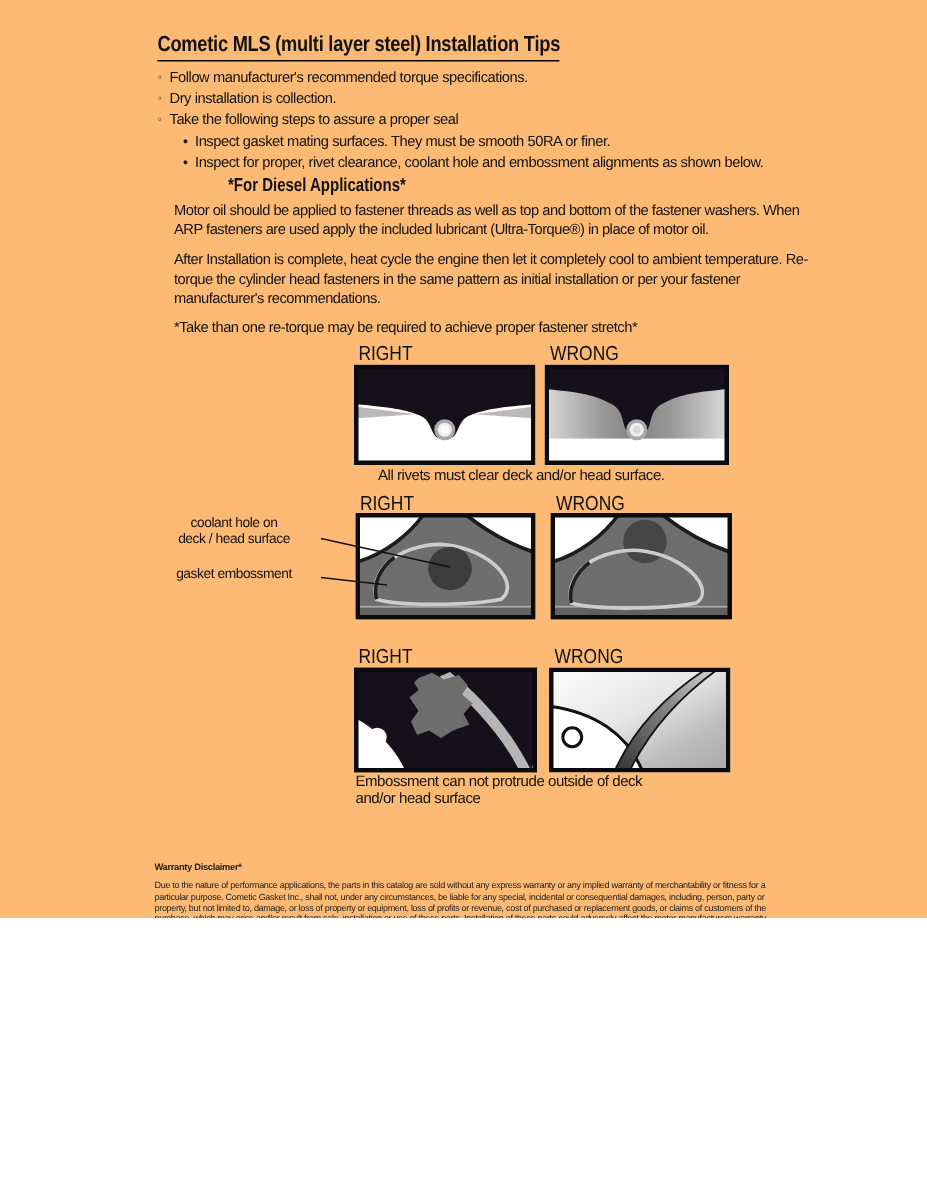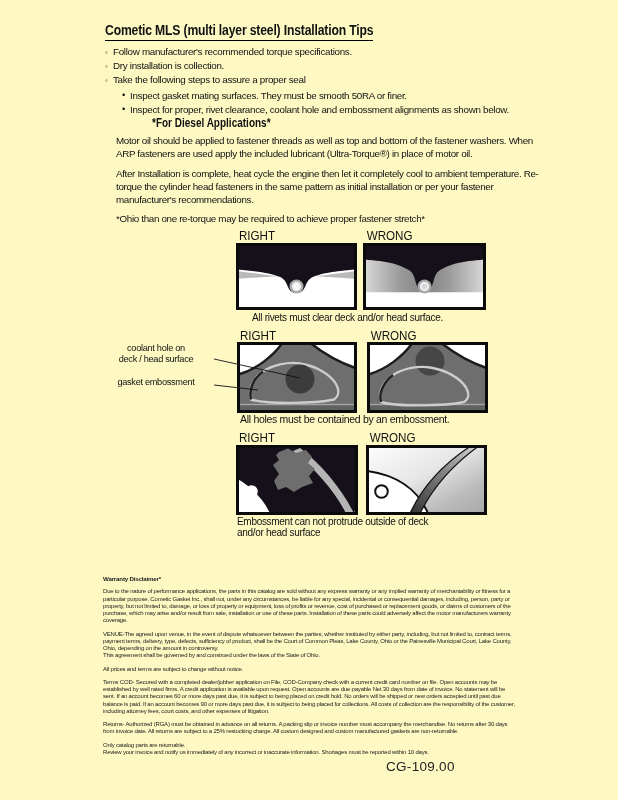--- a/index.html
+++ b/index.html
@@ -1,17 +1,17 @@
 <!DOCTYPE html>
 <html><head>
 <meta charset="utf-8">
 <style>
   html,body{margin:0;padding:0;background:#ffffff;}
   .page{
-    position:relative;width:618px;height:800px;background:#fef9c3;overflow:hidden;
+    position:relative;width:618px;height:612px;background:#fdba74;overflow:hidden;
     font-family:"Liberation Sans","DejaVu Sans",sans-serif;color:#111;
   }
   .abs{position:absolute;}
   
   .doc-title{
     left:105px;top:22px;font-size:14.5px;font-weight:bold;white-space:nowrap;
   }
   .doc-title .t-inner{
     display:inline-block;border-bottom:1.6px solid #000;padding-bottom:2px;
     transform:scaleX(0.84);transform-origin:left center;letter-spacing:-0.2px;
@@ -58,21 +58,21 @@
     <div class="bullet"><span class="mk">◦</span><span>Take the following steps to assure a proper seal</span></div>
     <div class="bullet sub"><span class="mk">•</span><span>Inspect gasket mating surfaces.  They must be smooth 50RA or finer.</span></div>
     <div class="bullet sub"><span class="mk">•</span><span>Inspect for proper, rivet clearance, coolant hole and embossment alignments as shown below.</span></div>
   </div>
 
   <div class="abs diesel-head">
     <span class="t-inner">*For Diesel Applications*</span>
   </div>
   <div class="abs para p1">Motor oil should be applied to fastener threads as well as top and bottom of the fastener washers. When ARP fasteners are used apply the included lubricant (Ultra-Torque®) in place of motor oil.</div>
   <div class="abs para p2">After Installation is complete, heat cycle the engine then let it completely cool to ambient temperature. Re-torque the cylinder head fasteners in the same pattern as initial installation or per your fastener manufacturer's recommendations.</div>
-  <div class="abs para p3">*Ohio than one re-torque may be required to achieve proper fastener stretch*</div>
+  <div class="abs para p3">*Take than one re-torque may be required to achieve proper fastener stretch*</div>
 
   <div class="abs fig-label" style="left:236px;top:228px;width:121px;"><span class="t-inner">RIGHT</span></div>
   <div class="abs fig-label" style="left:363px;top:228px;width:123px;"><span class="t-inner">WRONG</span></div>
 
   <svg class="abs" style="left:236px;top:243px;" width="121" height="67" viewBox="0 0 121 67">
     <rect x="0" y="0" width="121" height="67" fill="#ffffff"></rect>
     <path d="M1.5,1.5 H119.5 V26.5 C97,28.5 87,30 77.5,33.8 C67,38 71.5,50 60.5,50 C49.5,50 54,38 43.5,33.8 C34,30 24,28.5 1.5,26.5 Z" fill="#151019"></path>
     <path d="M2,28.2 L41,33.2 L2,35.8 Z" fill="#b9b9b9"></path>
     <path d="M119,28.2 L80,33.2 L119,35.8 Z" fill="#b9b9b9"></path>
     <g>
@@ -142,21 +142,20 @@
     <div>coolant hole on</div>
     <div>deck / head surface</div>
   </div>
   <div class="abs ann" style="left:100px;top:377px;">gasket embossment</div>
 
   <svg class="abs" style="left:100px;top:340px;z-index:3;pointer-events:none;" width="240" height="60" viewBox="0 0 240 60">
     <line x1="114" y1="19" x2="200" y2="38" stroke="#111" stroke-width="0.9"></line>
     <line x1="114" y1="45" x2="158" y2="50" stroke="#111" stroke-width="0.9"></line>
   </svg>
 
-  <div class="abs caption" style="left:240px;top:414px;font-size:10.5px;">All holes must be contained by an embossment.</div>
 
   <div class="abs fig-label" style="left:236px;top:430px;width:122px;"><span class="t-inner">RIGHT</span></div>
   <div class="abs fig-label" style="left:366px;top:430px;width:121px;"><span class="t-inner">WRONG</span></div>
 
   <svg class="abs" style="left:236px;top:445px;" width="122" height="70" viewBox="0 0 122 70">
     <rect x="0" y="0" width="122" height="70" fill="#151019"></rect>
     <path d="M1.5,34 C16,42 28,55 34,68.5 L1.5,68.5 Z" fill="#ffffff"></path>
     <path d="M57,6 C79,24 99,46 110,68.5 L118,68.5 C106,44 86,20 64,3 Z" fill="#b5b5b5"></path>
     <path d="M118,68.5 L120.5,61 L120.5,68.5 Z" fill="#ffffff"></path>
     <polygon points="43,7 52,3.5 60,8 70,5 76,12 72,18 79,24 73,31 77,38 66,42 58,47 50,42 42,45 38,36 43,29 37,20 43,15 40,10" fill="#6e6e6e"></polygon>

